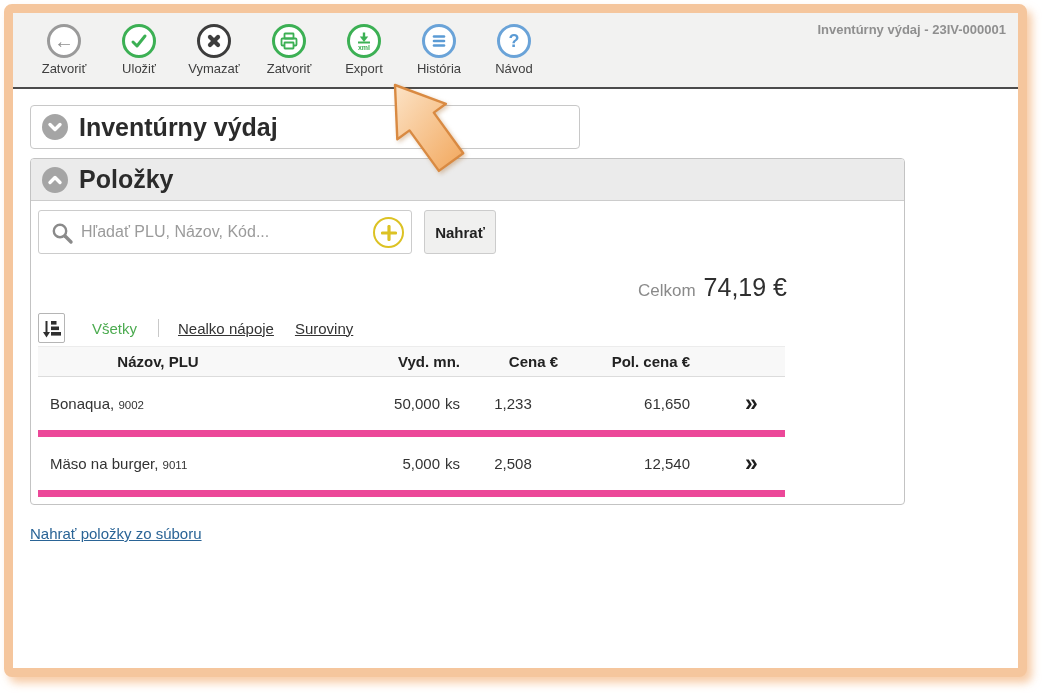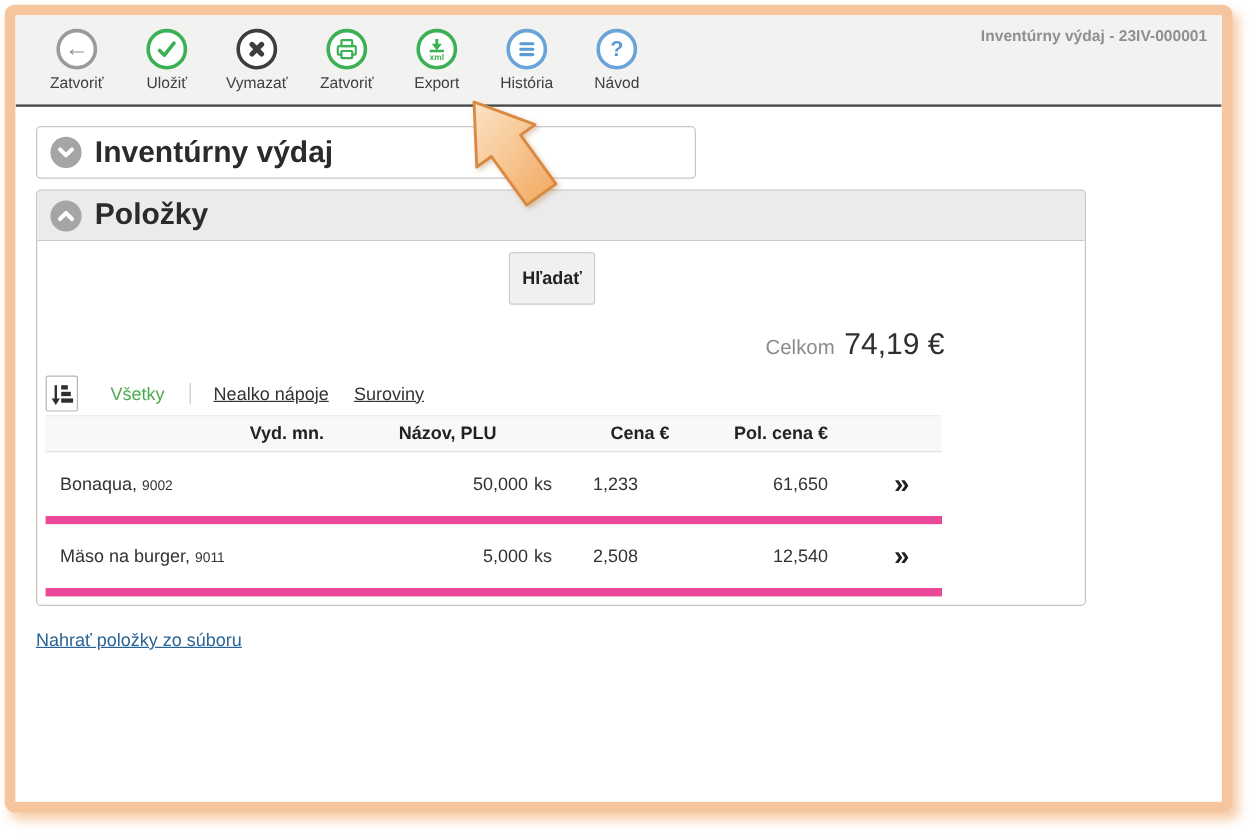--- a/index.html
+++ b/index.html
@@ -180,21 +180,38 @@
     <div class="p2head">
       <div class="ccircle">
         <svg width="26" height="26">
               <polyline points="8,15.5 13,10.5 18,15.5" stroke="#fff" stroke-width="3.4" fill="none" stroke-linecap="round" stroke-linejoin="round"></polyline>
             </svg>
       </div>
       <span class="ptitle">Položky</span>
     </div>
     <div class="p2body">
 
-      <div class="add-btn">Hľadať</div>
+      <div class="search-box">
+        <span class="mag">
+          <svg width="26" height="26" fill="none">
+            <circle cx="10" cy="10" r="6.2" stroke="#8a8a8a" stroke-width="2.4"></circle>
+            <line x1="15" y1="15" x2="21" y2="21" stroke="#8a8a8a" stroke-width="3.4" stroke-linecap="round"></line>
+          </svg>
+        </span>
+        <input type="text" placeholder="Hľadať PLU, Názov, Kód..." style="">
+        <div class="plusbtn">
+          <svg width="16" height="16">
+                <g stroke="#dcc224" stroke-width="3.2" stroke-linecap="round">
+                  <line x1="8" y1="1.5" x2="8" y2="14.5"></line>
+                  <line x1="1.5" y1="8" x2="14.5" y2="8"></line>
+                </g>
+              </svg>
+        </div>
+      </div>
+      <div class="add-btn">Nahrať</div>
 
       <div class="total">
         <span class="tl">Celkom</span>
         <span class="tv">74,19 €</span>
       </div>
 
       <div class="filters">
         <div class="sort-btn">
           <svg width="19" height="21">
             <line x1="4.5" y1="3" x2="4.5" y2="15" stroke="#2f2f2f" stroke-width="2"></line>
@@ -205,22 +222,22 @@
           </svg>
         </div>
         <span class="tab tab-all">Všetky</span>
         <span class="vdiv"></span>
         <span class="tab tab-cat">Nealko nápoje</span>
         <span class="tab tab-cat">Suroviny</span>
       </div>
 
       <div class="table">
         <div class="tr thead">
+          <span class="th th-name">Názov, PLU</span>
           <span class="th th-num">Vyd. mn.</span>
-          <span class="th th-name">Názov, PLU</span>
           <span class="th th-price">Cena €</span>
           <span class="th th-total">Pol. cena €</span>
           <span class="th"></span>
         </div>
 
         <div class="tr row">
           <span class="td-name">
             <span>Bonaqua,</span>
             <span class="plu">9002</span>
           </span>

